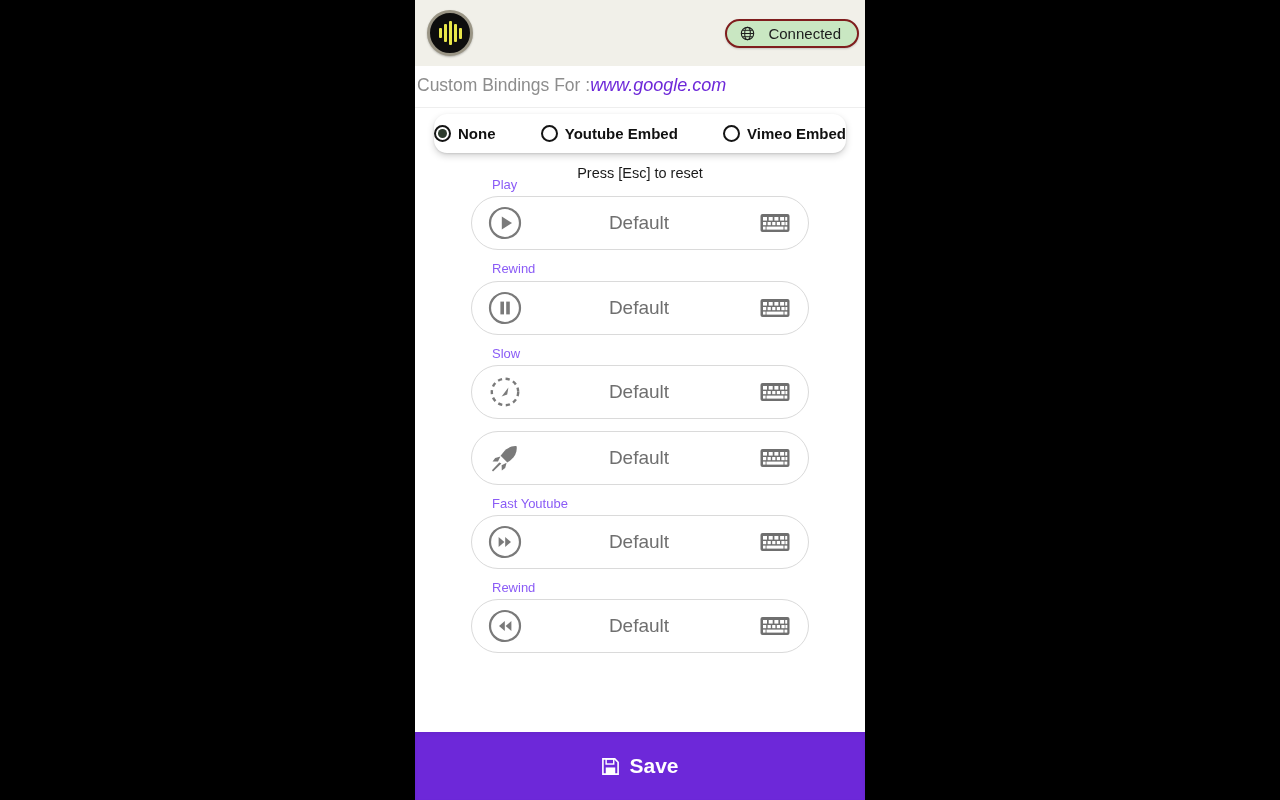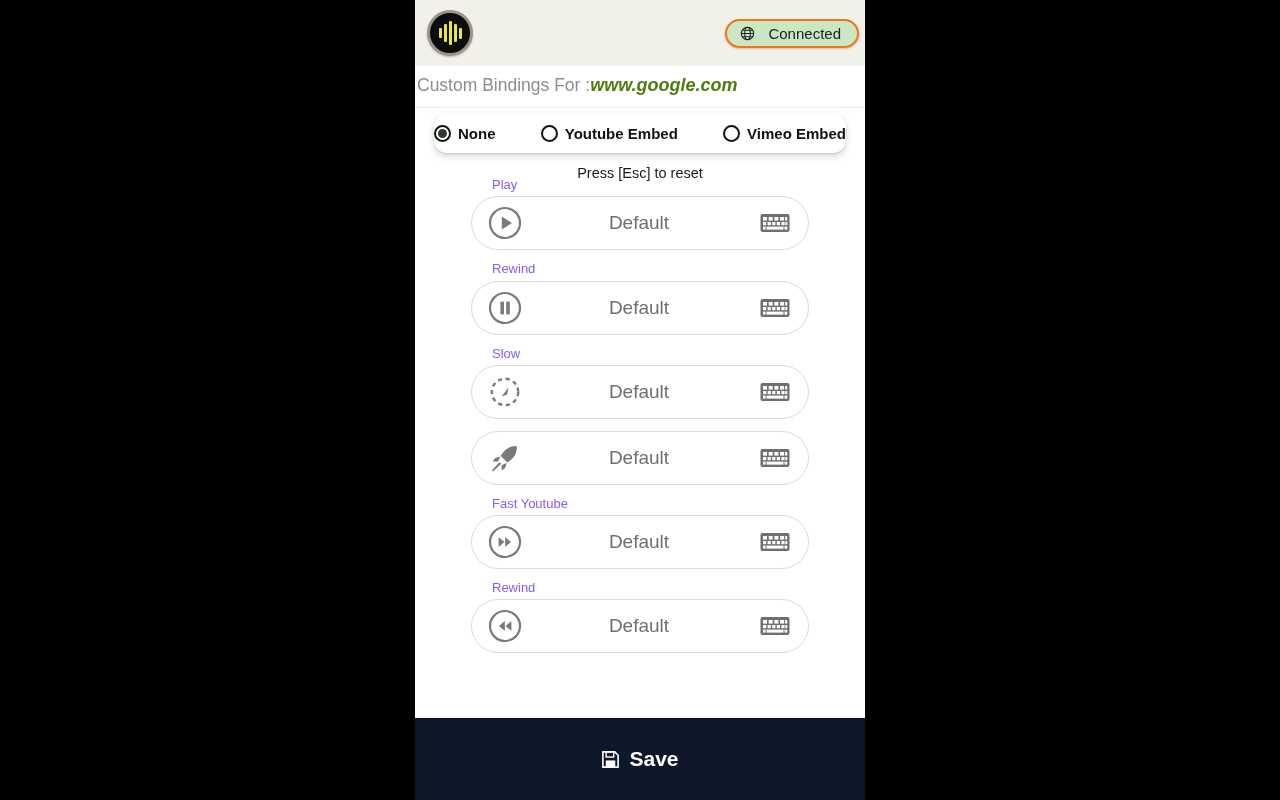--- a/index.html
+++ b/index.html
@@ -67,21 +67,21 @@
   .logo .b2 { height: 18px; }
   .logo .b3 { height: 24px; }
   .logo .b4 { height: 18px; }
   .logo .b5 { height: 11px; }
 
   .status-badge {
     display: inline-flex;
     align-items: flex-end;
     gap: 13px;
     background: #c9e7c2;
-    border: 2px solid #f97316;
+    border: 2px solid #7f1d1d;
     border-radius: 999px;
     padding: 5px 16px 5px 13px;
     font-size: 15px;
     color: #1c1c1c;
     line-height: 1;
     box-shadow: 0 1px 2px rgba(0,0,0,0.18);
     white-space: nowrap;
   }
   .globe-icon { display: block; }
 
@@ -92,23 +92,23 @@
     padding: 9px 0 11px 0;
     border-bottom: 1px solid #eeeeee;
   }
   .site-bar .line {
     padding-left: 2px;
     font-size: 17.5px;
     color: #8d8d8d;
     white-space: nowrap;
   }
   .site-bar .domain {
-    font-weight: bold;
+    font-weight: normal;
     font-style: italic;
-    color: #4d7c0f;
+    color: #6d28d9;
     font-size: 18px;
   }
 
   
   .content {
     flex: 1 1 auto;
     background: #ffffff;
     position: relative;
     overflow: hidden;
     padding-top: 6px;
@@ -212,22 +212,22 @@
   .kb-icon {
     width: 30px;
     height: 22px;
     flex: 0 0 auto;
     display: block;
   }
 
   
   .savebar {
     flex: 0 0 auto;
-    height: 82px;
-    background: #0f172a;
+    height: 68px;
+    background: #6d28d9;
     display: flex;
     align-items: center;
     justify-content: center;
     gap: 9px;
     color: #ffffff;
     font-size: 21px;
     font-weight: bold;
     cursor: pointer;
     box-shadow: inset 0 2px 4px rgba(0,0,0,0.06);
   }

